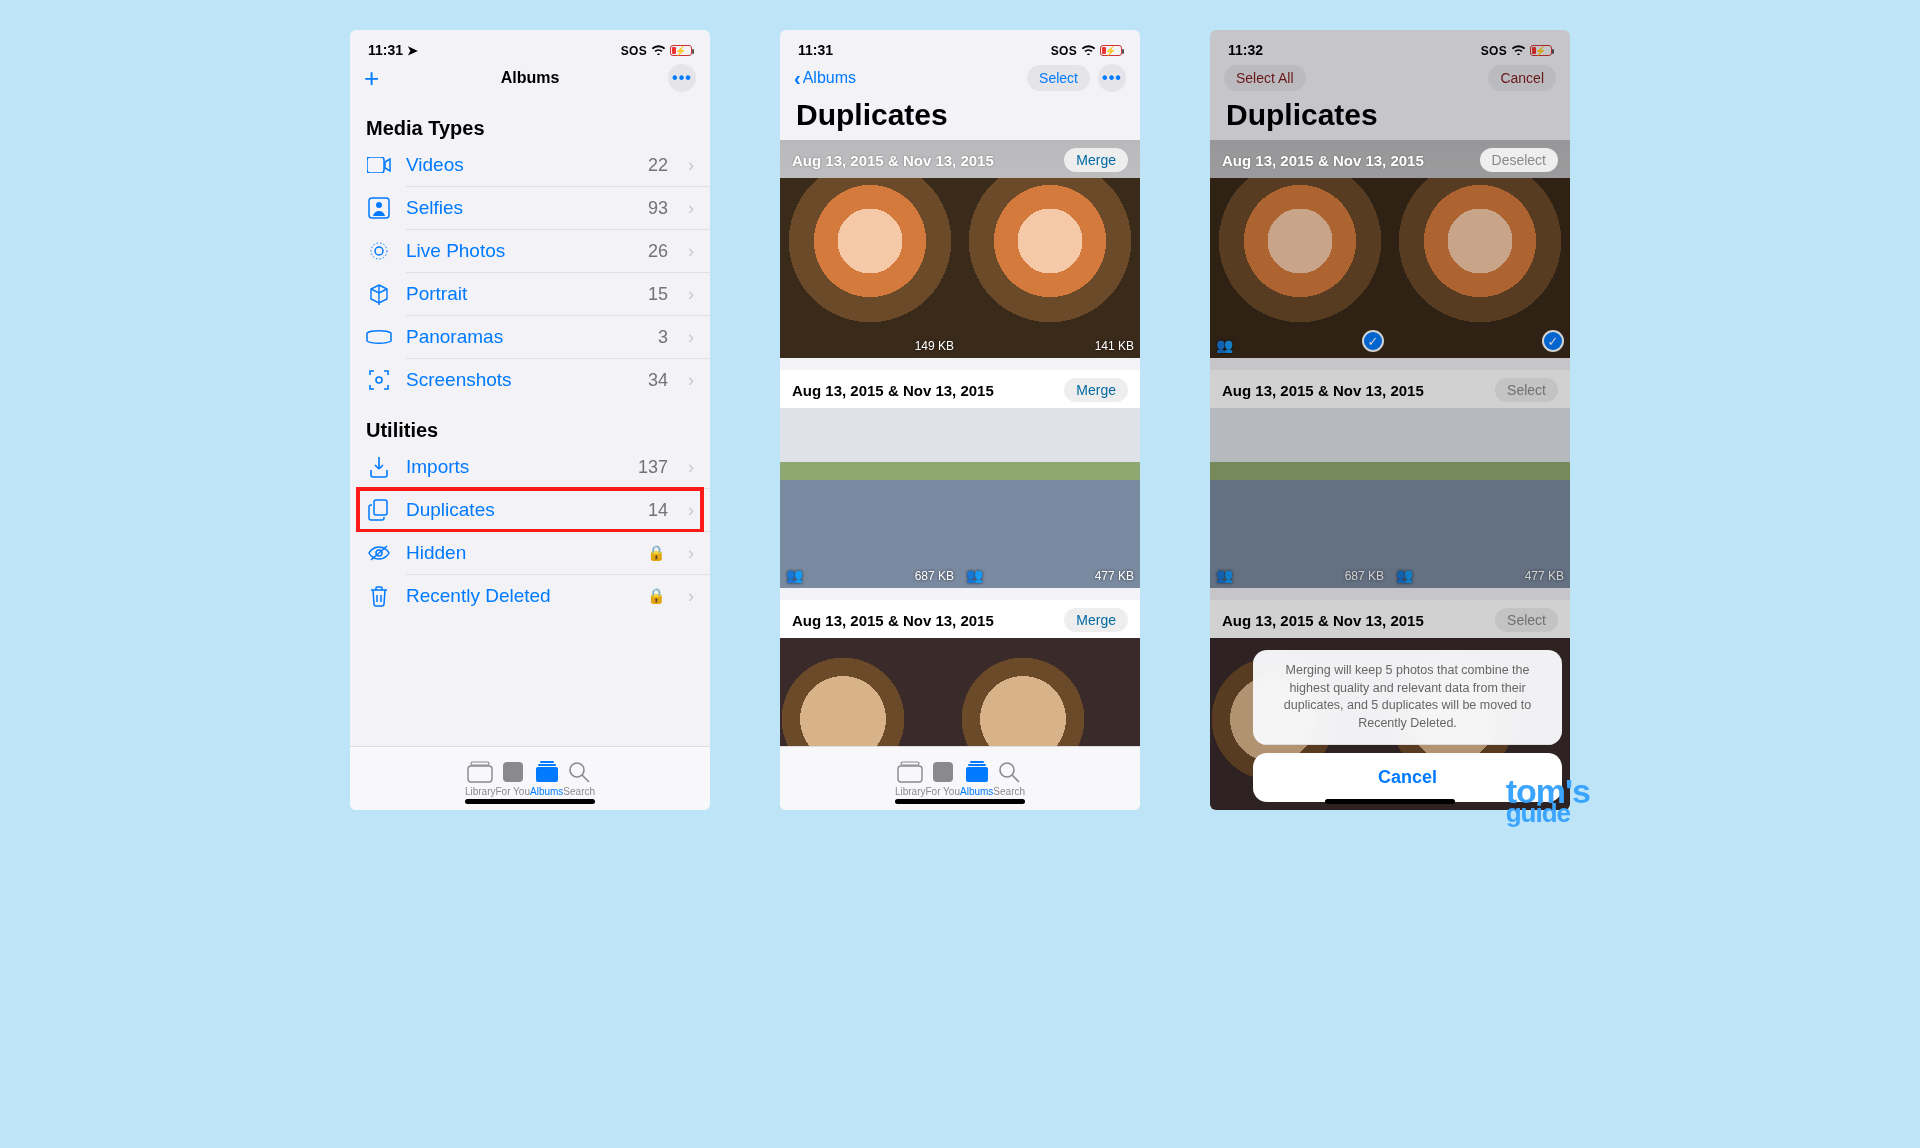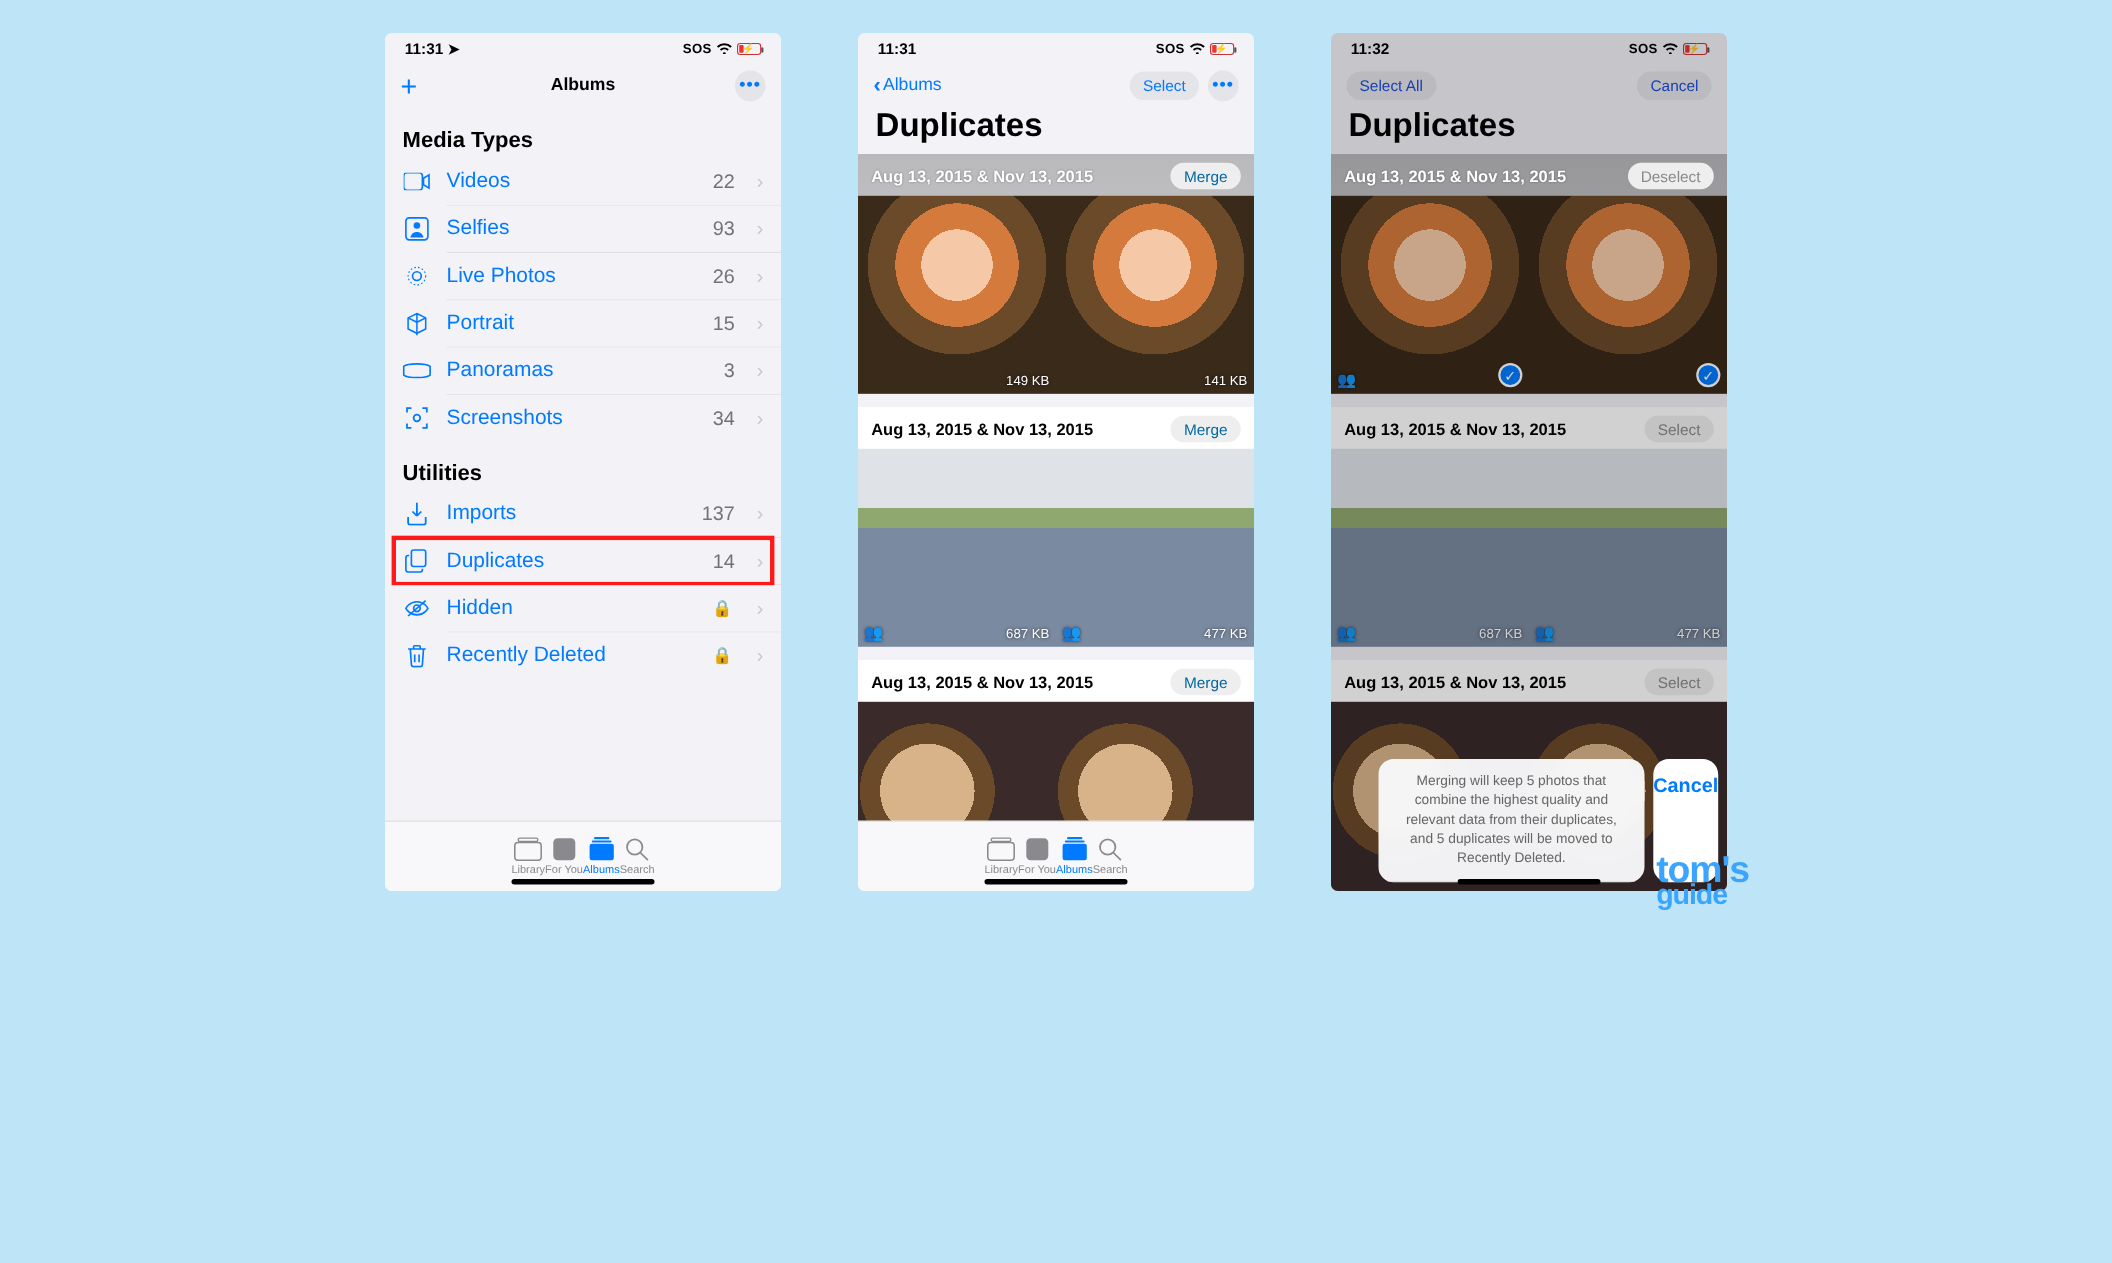--- a/index.html
+++ b/index.html
@@ -25,21 +25,21 @@
     border-radius: 6px;
     display: flex;
     flex-direction: column;
     overflow: hidden;
     position: relative;
   }
   
   .status-bar {
     height: 28px;
     display: flex;
-    align-items: center;
+    align-items: flex-end;
     justify-content: space-between;
     padding: 0 18px;
     font-size: 14px;
     font-weight: 600;
     color: #000;
   }
   .status-left { display: flex; align-items: center; gap: 4px; }
   .status-right { display: flex; align-items: center; gap: 4px; font-size: 12px; letter-spacing: .3px; }
   .loc-arrow { font-size: 13px; }
 
@@ -62,21 +62,21 @@
     width: 28px; height: 28px; border-radius: 14px; background:#e4e4e9;
     display:flex; align-items:center; justify-content:center; color:#007aff;
     font-size: 16px; letter-spacing: 1px; font-weight: 600;
   }
   .back-link { color:#007aff; font-size: 16px; display:flex; align-items:center; gap:2px; }
   .back-chev { font-size: 20px; font-weight: 600; }
   .pill-btn {
     background:#e4e4e9; color:#007aff; font-size:14px; font-weight:500;
     padding: 5px 12px; border-radius: 14px;
   }
-  .pill-btn.disabled { color:#1d4ed8; }
+  .pill-btn.disabled { color:#7f1d1d; }
   .nav-right-group { display:flex; align-items:center; gap:8px; }
 
   
   .large-title {
     font-size: 30px; font-weight: 700; color:#000;
     padding: 0 16px 8px 16px;
   }
 
   
   .content { flex:1; overflow:hidden; display:flex; flex-direction:column; }
@@ -149,21 +149,21 @@
   .t-child { background: radial-gradient(circle at 50% 35%, #f5c9a8 0 22%, #d47a3c 22% 38%, #6b4a2a 38% 55%, #3a2a1a 55% 100%); padding-left: 36px; }
   .t-fence { background: linear-gradient(#dfe3e8 0 30%, #8fa86f 30% 40%, #7a8aa0 40% 100%); }
   .t-glasses { background: radial-gradient(circle at 35% 45%, #d8b38a 0 28%, #6b4a2a 28% 40%, #3a2a2a 40% 100%); }
 
   
   .dim { position:absolute; inset:0; background:rgba(0,0,0,.18); pointer-events:none; }
 
   
   .action-sheet {
     position:absolute; left:8px; right:8px; bottom:8px;
-    display:flex; flex-direction:row; gap:8px;margin-left:35px;
+    display:flex; flex-direction:column; gap:8px;margin-left:35px;
   }
   .sheet-card {
     background:rgba(248,248,250,.97); border-radius:14px; overflow:hidden;
     backdrop-filter: blur(6px);
   }
   .sheet-msg {
     font-size:12.5px; color:#666; text-align:center;
     padding:12px 20px; line-height:1.4;
     border-bottom:1px solid #ddd;
   }

